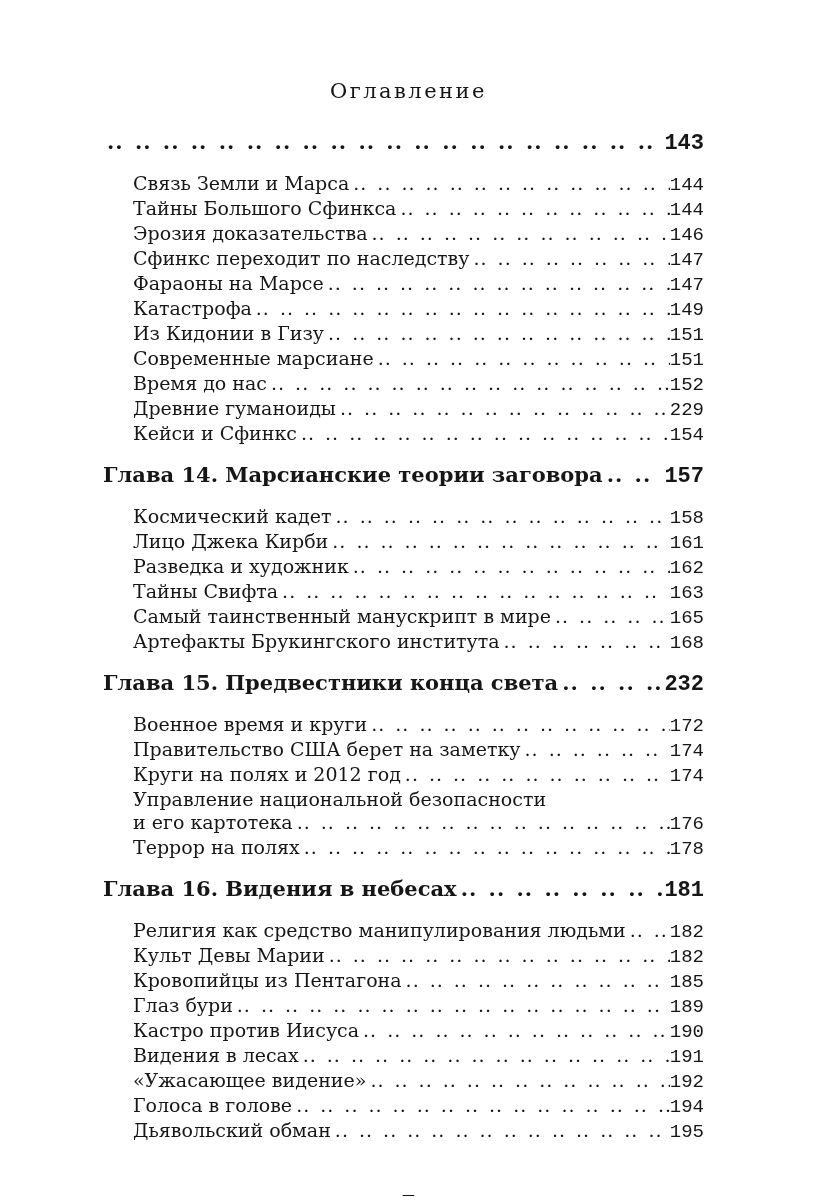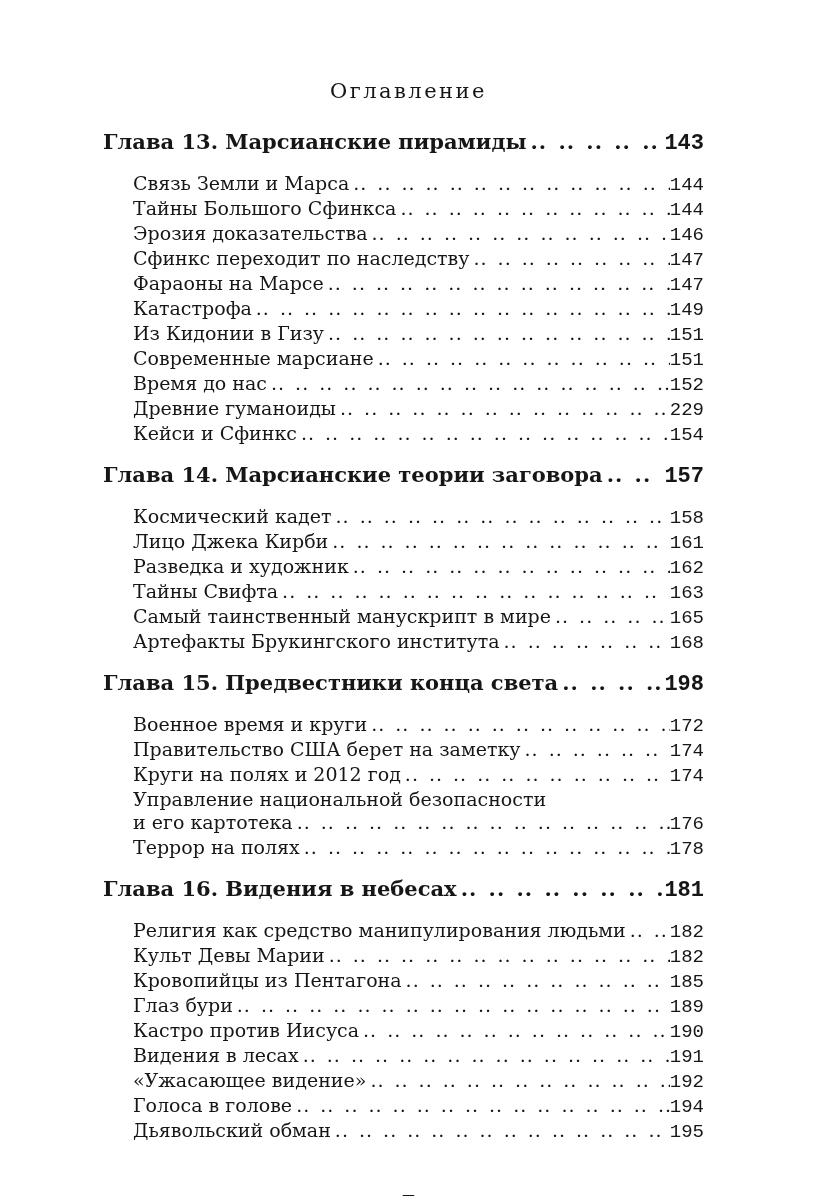--- a/index.html
+++ b/index.html
@@ -80,21 +80,20 @@
 </style>
 </head>
 <body>
 
 <div class="page">
   <h1 class="toc-title">Оглавление</h1>
 
   <main class="content" id="toc-root">
       <section class="chapter">
         <div class="row heading">
-          <span class="label">Глава 13. Марсианские пирамиды</span>
           <span class="dots">.. .. .. .. .. .. .. .. .. .. .. .. .. .. .. .. .. .. .. .. .. .. .. .. .. .. .. .. .. .. .. .. .. .. .. .. .. .. .. .. .. .. .. .. .. .. .. .. .. .. .. .. .. .. .. .. .. .. .. .. .. .. .. .. .. .. .. .. .. .. </span>
           <span class="pg">143</span>
         </div>
         <div class="entries">
           <div class="row entry">
             <span class="label">Связь Земли и Марса</span>
             <span class="dots">.. .. .. .. .. .. .. .. .. .. .. .. .. .. .. .. .. .. .. .. .. .. .. .. .. .. .. .. .. .. .. .. .. .. .. .. .. .. .. .. .. .. .. .. .. .. .. .. .. .. .. .. .. .. .. .. .. .. .. .. .. .. .. .. .. .. .. .. .. .. </span>
             <span class="pg">144</span>
           </div>
           <div class="row entry">
@@ -185,21 +184,21 @@
             <span class="label">Артефакты Брукингского института</span>
             <span class="dots">.. .. .. .. .. .. .. .. .. .. .. .. .. .. .. .. .. .. .. .. .. .. .. .. .. .. .. .. .. .. .. .. .. .. .. .. .. .. .. .. .. .. .. .. .. .. .. .. .. .. .. .. .. .. .. .. .. .. .. .. .. .. .. .. .. .. .. .. .. .. </span>
             <span class="pg">168</span>
           </div>
         </div>
       </section>
       <section class="chapter">
         <div class="row heading">
           <span class="label">Глава 15. Предвестники конца света</span>
           <span class="dots">.. .. .. .. .. .. .. .. .. .. .. .. .. .. .. .. .. .. .. .. .. .. .. .. .. .. .. .. .. .. .. .. .. .. .. .. .. .. .. .. .. .. .. .. .. .. .. .. .. .. .. .. .. .. .. .. .. .. .. .. .. .. .. .. .. .. .. .. .. .. </span>
-          <span class="pg">198</span>
+          <span class="pg">232</span>
         </div>
         <div class="entries">
           <div class="row entry">
             <span class="label">Военное время и круги</span>
             <span class="dots">.. .. .. .. .. .. .. .. .. .. .. .. .. .. .. .. .. .. .. .. .. .. .. .. .. .. .. .. .. .. .. .. .. .. .. .. .. .. .. .. .. .. .. .. .. .. .. .. .. .. .. .. .. .. .. .. .. .. .. .. .. .. .. .. .. .. .. .. .. .. </span>
             <span class="pg">172</span>
           </div>
           <div class="row entry">
             <span class="label">Правительство США берет на заметку</span>
             <span class="dots">.. .. .. .. .. .. .. .. .. .. .. .. .. .. .. .. .. .. .. .. .. .. .. .. .. .. .. .. .. .. .. .. .. .. .. .. .. .. .. .. .. .. .. .. .. .. .. .. .. .. .. .. .. .. .. .. .. .. .. .. .. .. .. .. .. .. .. .. .. .. </span>

